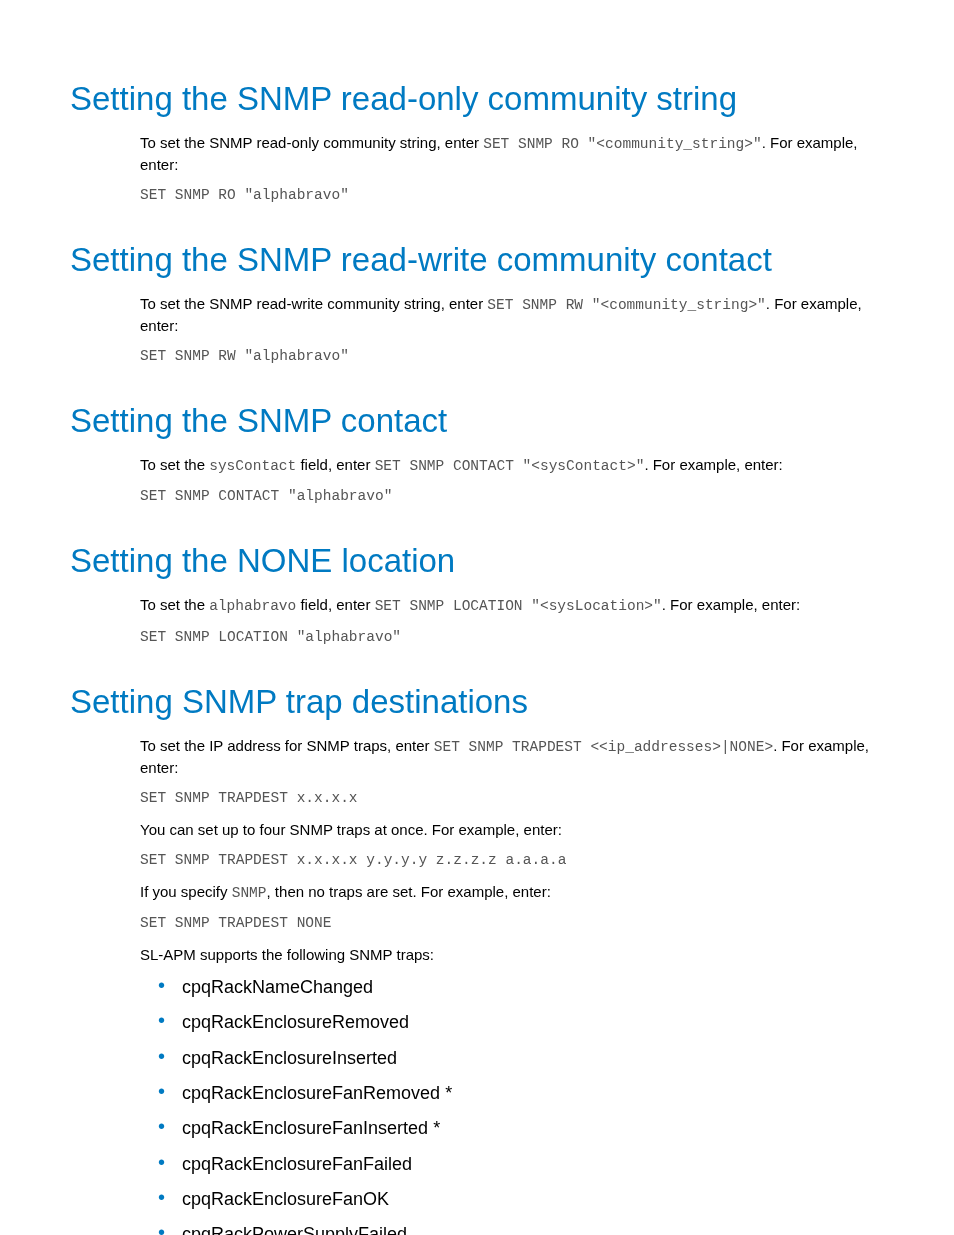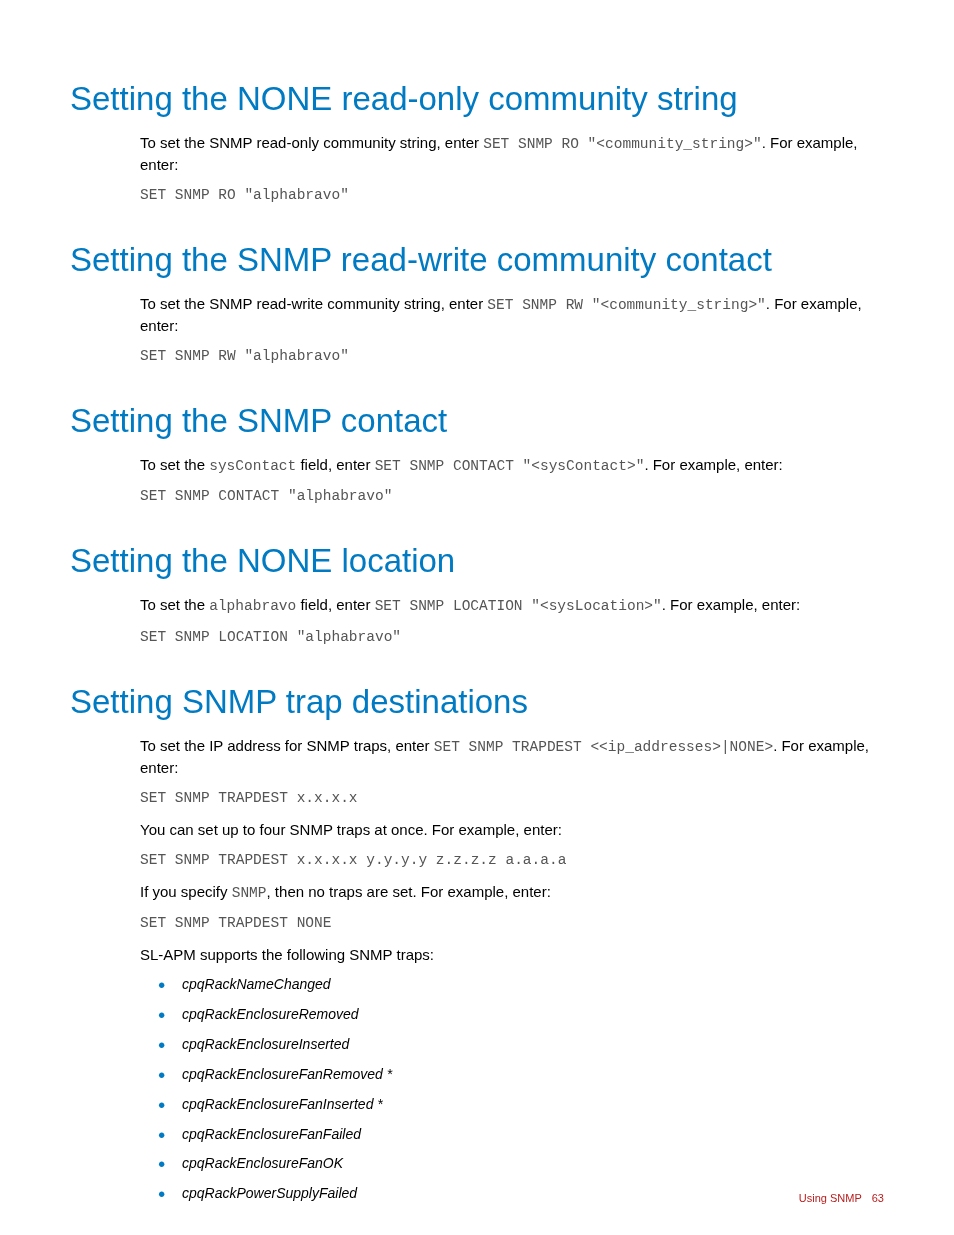--- a/index.html
+++ b/index.html
@@ -47,23 +47,22 @@
   }
   ul.trap-list {
     list-style: none;
     padding: 0;
     margin: 0;
   }
   ul.trap-list li {
     position: relative;
     padding-left: 42px;
     margin-bottom: 11px;
-    font-size: 14px;
+    font-size: 18px;
     line-height: 1.35;
-    font-style: italic;
   }
   ul.trap-list li::before {
     content: "•";
     color: #007ac2;
     font-size: 20px;
     position: absolute;
     left: 18px;
     top: -3px;
   }
   .footer {
@@ -75,21 +74,21 @@
   }
   .footer-page {
     margin-left: 10px;
   }
 </style>
 </head>
 <body>
 
 <div class="page">
 
-  <h2 class="section-heading">Setting the NONE read-only community string</h2>
+  <h2 class="section-heading">Setting the SNMP read-only community string</h2>
   <div class="body-block">
     <p class="body-text">
       <span>To set the SNMP read-only community string, enter </span><span class="code-inline">SET SNMP RO "&lt;community_string&gt;"</span><span>. For example, enter:</span>
     </p>
     <p class="code-line">SET SNMP RO "alphabravo"</p>
   </div>
 
   <h2 class="section-heading">Setting the SNMP read-write community contact</h2>
   <div class="body-block">
     <p class="body-text">

